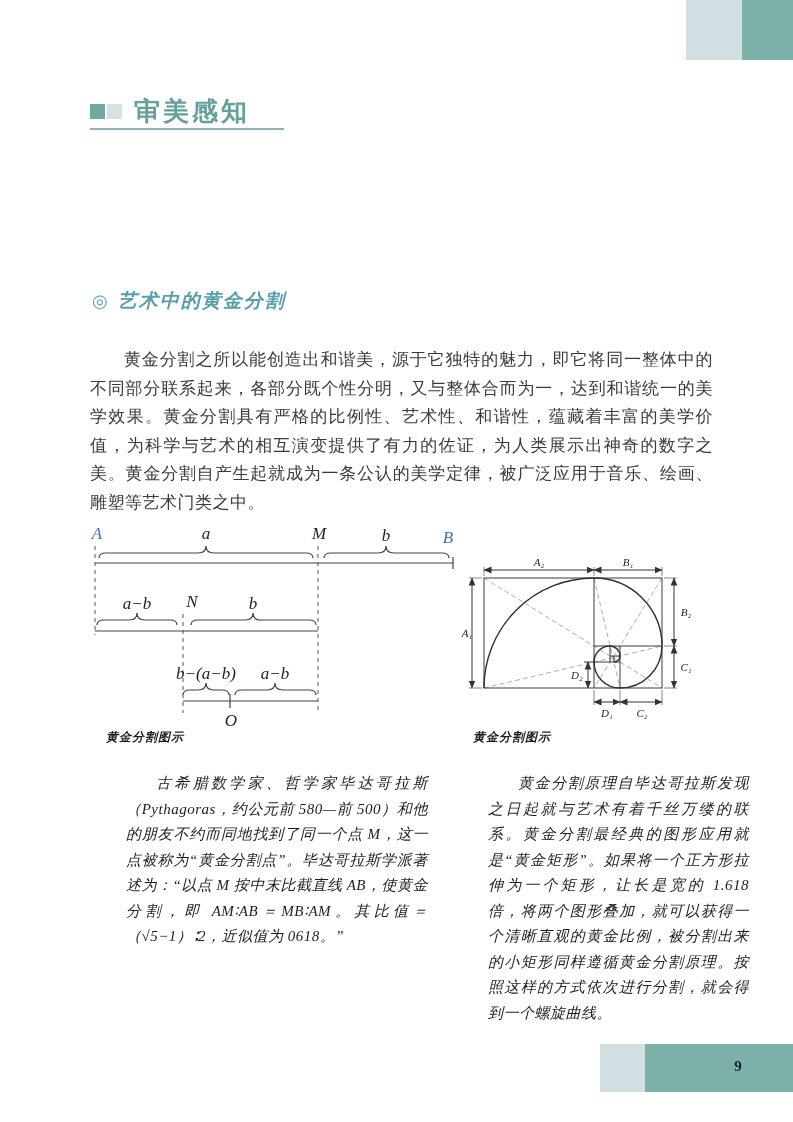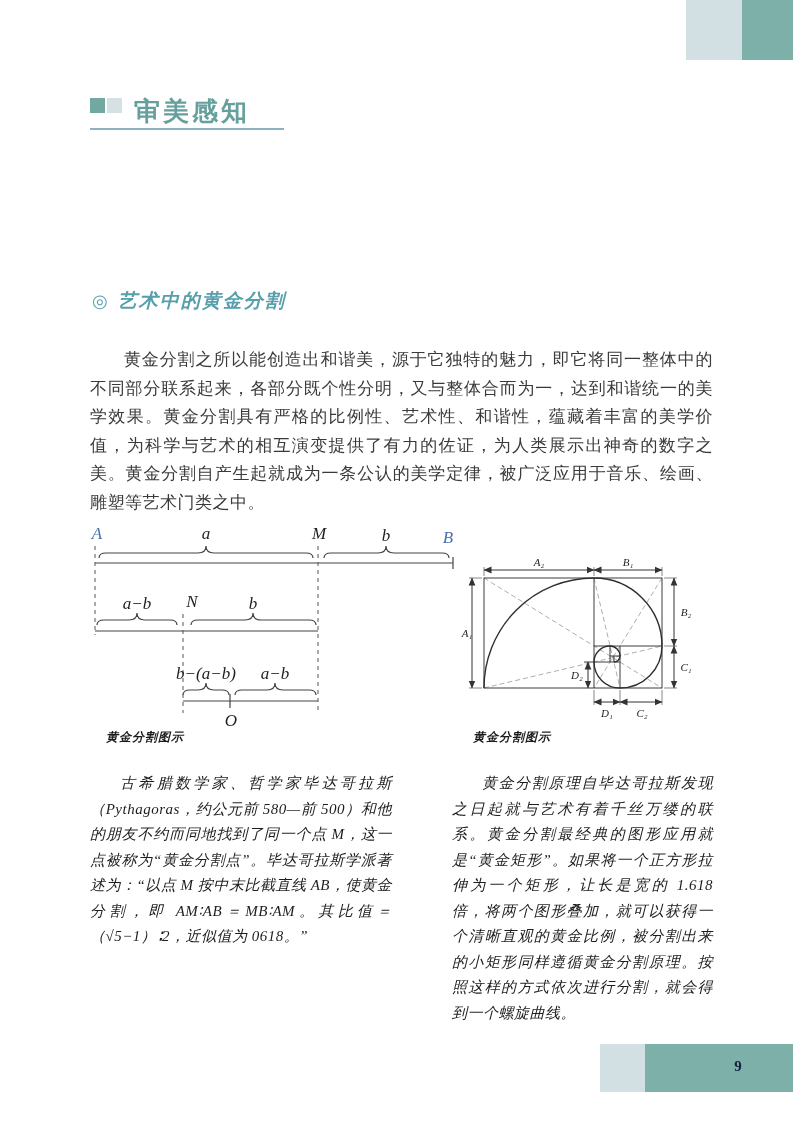--- a/index.html
+++ b/index.html
@@ -3,21 +3,21 @@
 <meta charset="utf-8">
 <style>
   html,body{margin:0;padding:0;background:#e8e8e8;}
   .page{position:relative;width:793px;height:1122px;background:#ffffff;margin:0 auto;
         font-family:"Liberation Serif",serif;overflow:hidden;}
   
   .deco{position:absolute;}
   .deco-top-light{left:686px;top:0;width:56px;height:60px;background:#d3e0e3;}
   .deco-top-teal{left:742px;top:0;width:51px;height:60px;background:#7db0a8;}
   
-  .title-row{position:absolute;left:90px;top:98px;display:flex;align-items:flex-start;
+  .title-row{position:absolute;left:90px;top:98px;display:flex;align-items:center;
              border-bottom:2px solid #8db2bf;padding-bottom:4px;padding-right:34px;}
   .sq{width:15px;height:15px;margin-right:2px;display:inline-block;}
   .sq1{background:#72a8a2;}
   .sq2{background:#d6e1e4;}
   .chapter-title{font-family:"Liberation Sans",sans-serif;font-weight:bold;
                  font-size:26px;line-height:26px;color:#66a09d;letter-spacing:3px;margin-left:10px;}
   
   .body-par{position:absolute;left:90px;width:623px;font-size:17px;line-height:28.5px;
             color:#3a3a3a;text-align:justify;text-indent:2em;letter-spacing:0.5px;}
   .par1{top:146px;}
@@ -26,21 +26,21 @@
   .section-head{position:absolute;left:92px;top:288px;font-size:19px;color:#569fab;
                 font-style:italic;letter-spacing:2px;font-weight:bold;}
   .section-head .ring{font-style:normal;font-weight:normal;font-size:18px;margin-right:8px;}
   
   .fig{position:absolute;}
   .fig-caption{position:absolute;font-size:12px;font-weight:bold;font-style:italic;
                color:#1c1c1c;letter-spacing:1px;}
   svg text{font-family:"Liberation Serif",serif;font-style:italic;}
   
   .col{position:absolute;top:756px;font-size:15px;line-height:25.5px;color:#1d1d1d;
-       text-align:justify;text-indent:2em;font-style:italic;letter-spacing:0.5px;}
+       text-align:justify;text-indent:2em;font-style:italic;letter-spacing:0.5px;margin-left:36px;}
   .col-left{left:90px;width:302px;}
   .col-right{left:452px;width:261px;}
   
   .deco-bot-light{left:600px;top:1044px;width:45px;height:48px;background:#d3e0e3;}
   .deco-bot-teal{left:645px;top:1044px;width:148px;height:48px;background:#7db0a8;}
   .page-number{position:absolute;right:10px;top:14px;width:90px;text-align:center;
                font-family:"Liberation Serif",serif;font-weight:bold;font-size:15px;color:#16213e;}
 </style>
 </head>
 <body>

